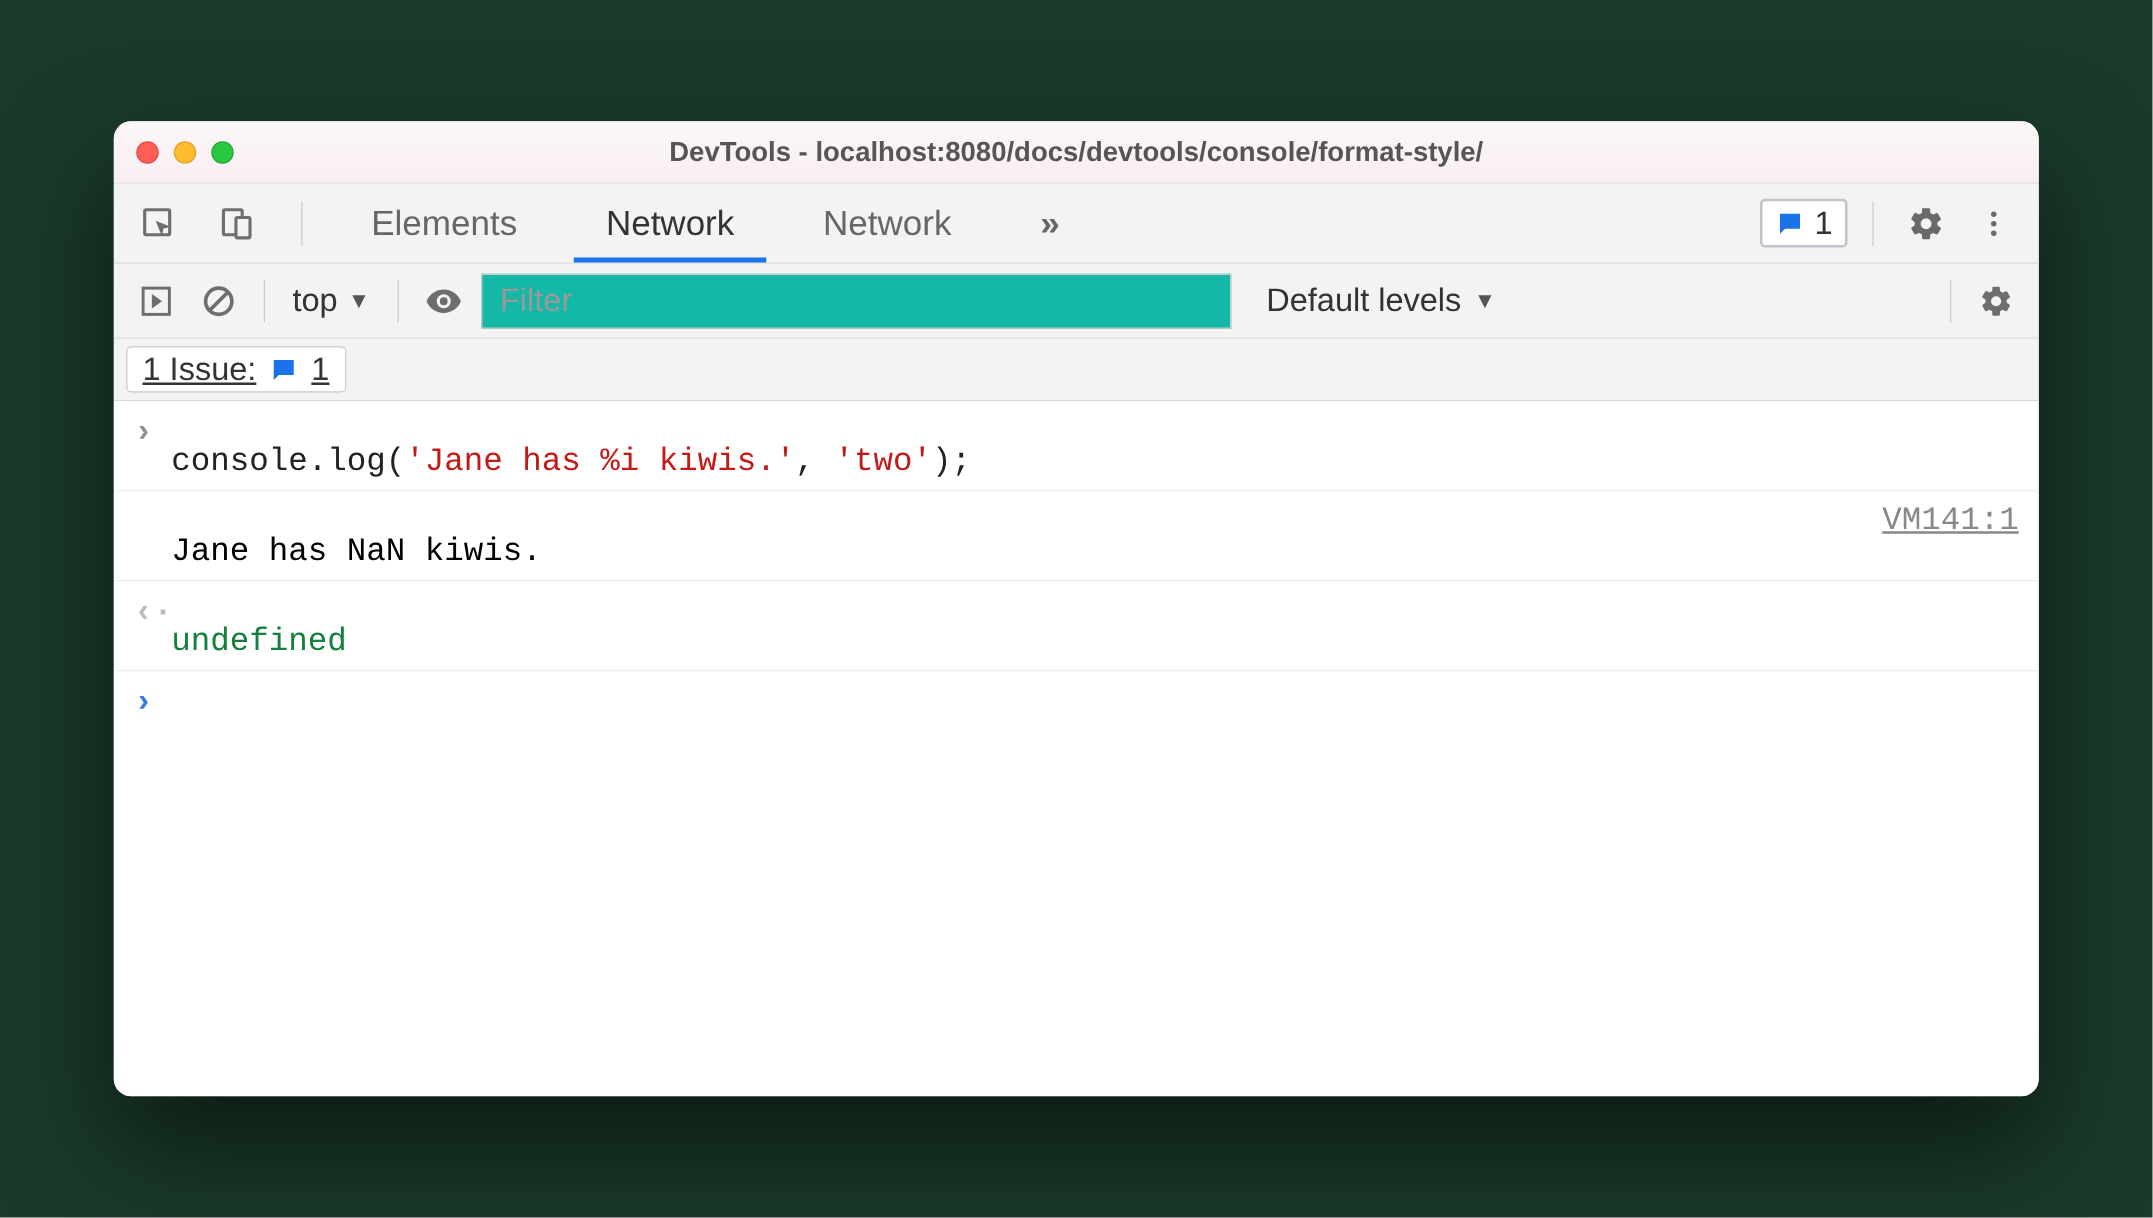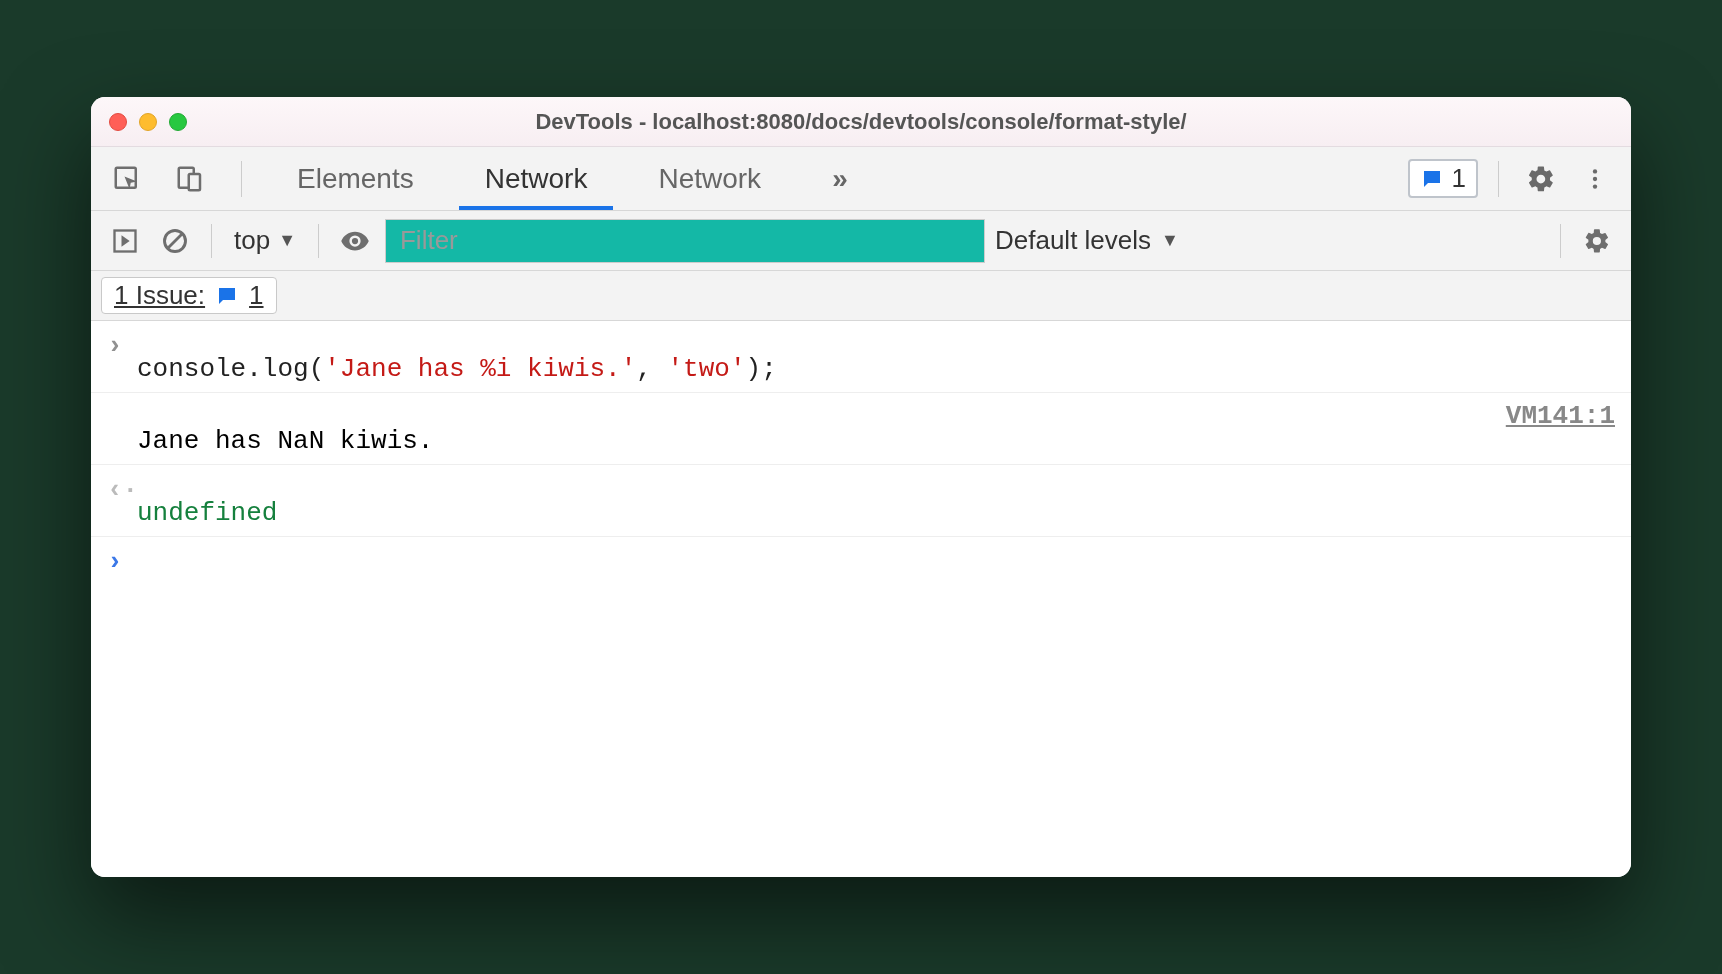--- a/index.html
+++ b/index.html
@@ -84,21 +84,21 @@
     font-size:26px; color:#333; display:flex; align-items:center; gap:8px; padding:0 6px;
   }
   .tri { font-size:18px; color:#555; }
   .filter-input {
     flex: 0 0 600px;
     height:44px; border:1px solid #ccc; background:#14b8a6;
     font-size:26px; padding:0 14px; color:#333;
   }
   .filter-input::placeholder { color:#999; }
   .levels {
-    font-size:26px; color:#333; display:flex; align-items:center; gap:10px; 
+    font-size:26px; color:#333; display:flex; align-items:center; gap:10px; margin-left:18px;
   }
   .tool-right { margin-left:auto; display:flex; align-items:center; gap:10px;}
   .issuesbar {
     background:#f3f3f3;
     border-bottom:1px solid #d7d7d7;
     padding: 6px 10px;
     display:flex;
   }
   .issue-chip {
     border:1px solid #c9c9c9; border-radius:4px; background:#fff;
@@ -119,21 +119,21 @@
   }
   .row.noborder { border-bottom:none; }
   .marker { width:30px; flex:0 0 30px; color:#999; font-weight:600; padding-top:2px;}
   .marker.in { color:#919191; }
   .marker.out { color:#bbb; }
   .marker.prompt { color:#3b78e7; }
   .content { flex:1; white-space:pre;margin-top:25px; }
   .code-default { color:#222; }
   .code-str { color:#c41a16; }
   .muted { color:#15803d; }
-  .src-link { color:#888; text-decoration:underline; margin-left:auto; padding-left:20px;font-weight:bold; }
+  .src-link { color:#888; text-decoration:underline; margin-left:auto; padding-left:20px; }
 </style>
 </head>
 <body>
 
 <div class="window">
 
   <div class="titlebar">
     <div class="traffic">
       <div class="tl red"></div>
       <div class="tl yellow"></div>

